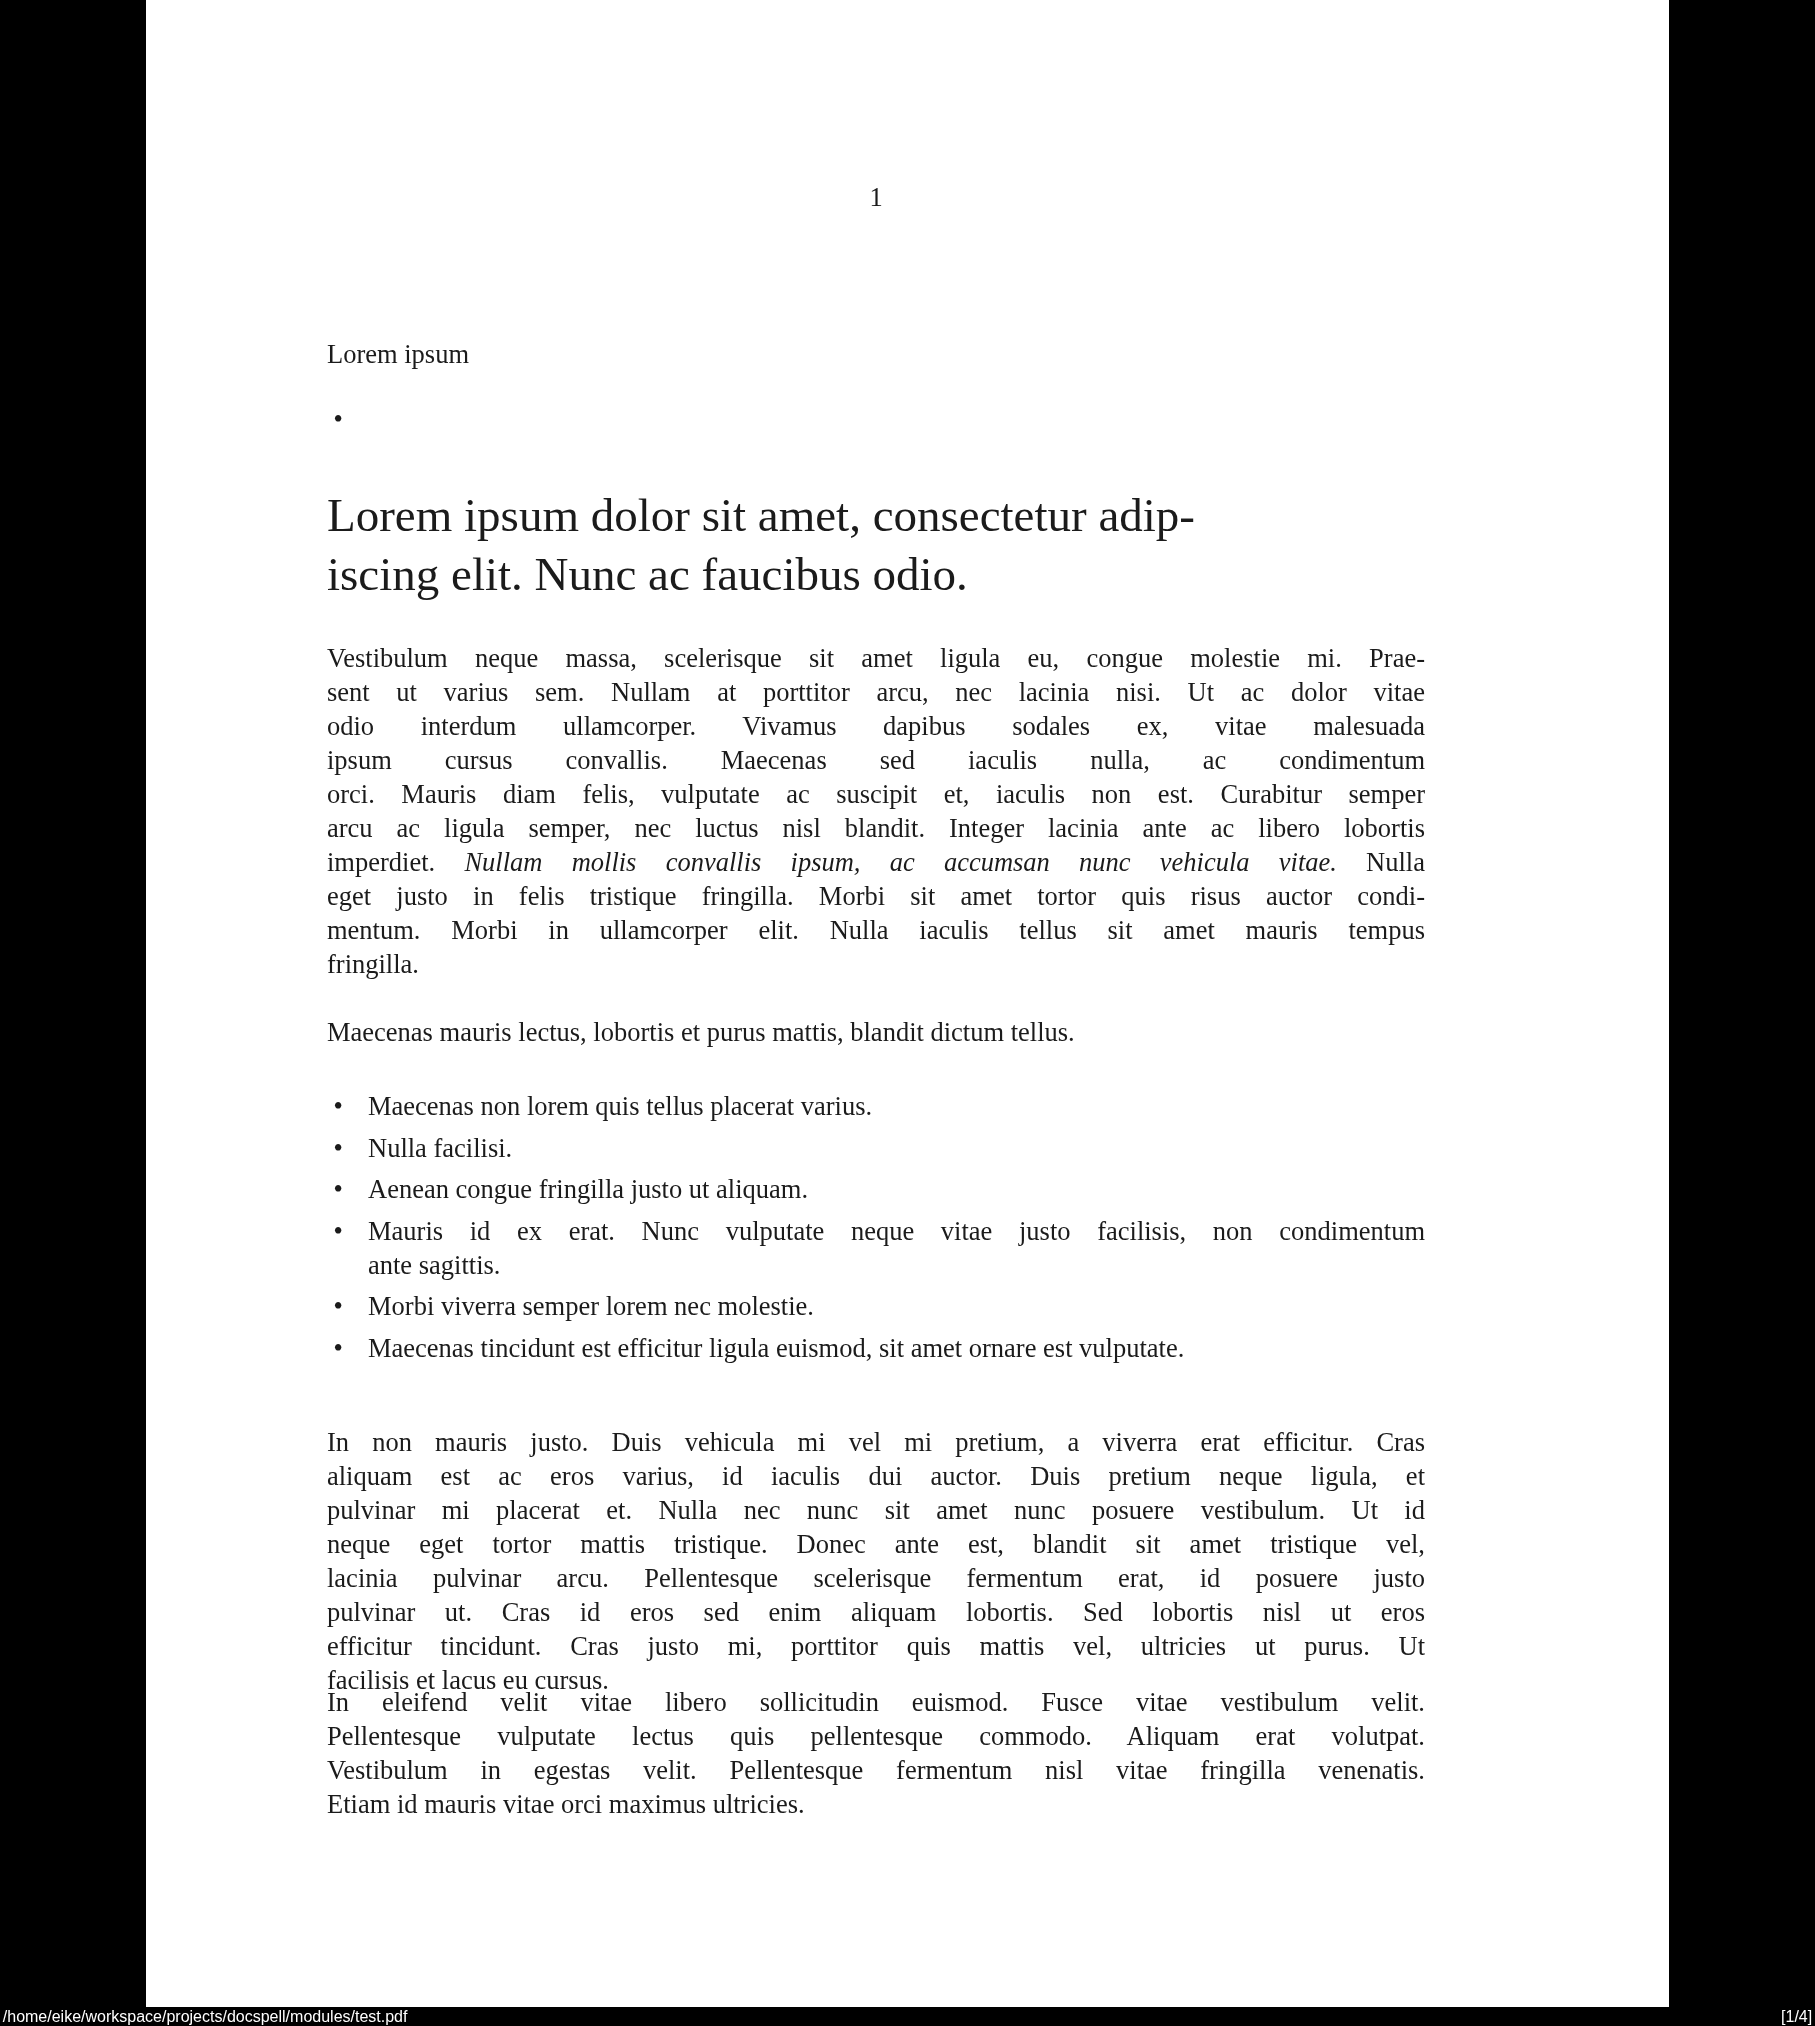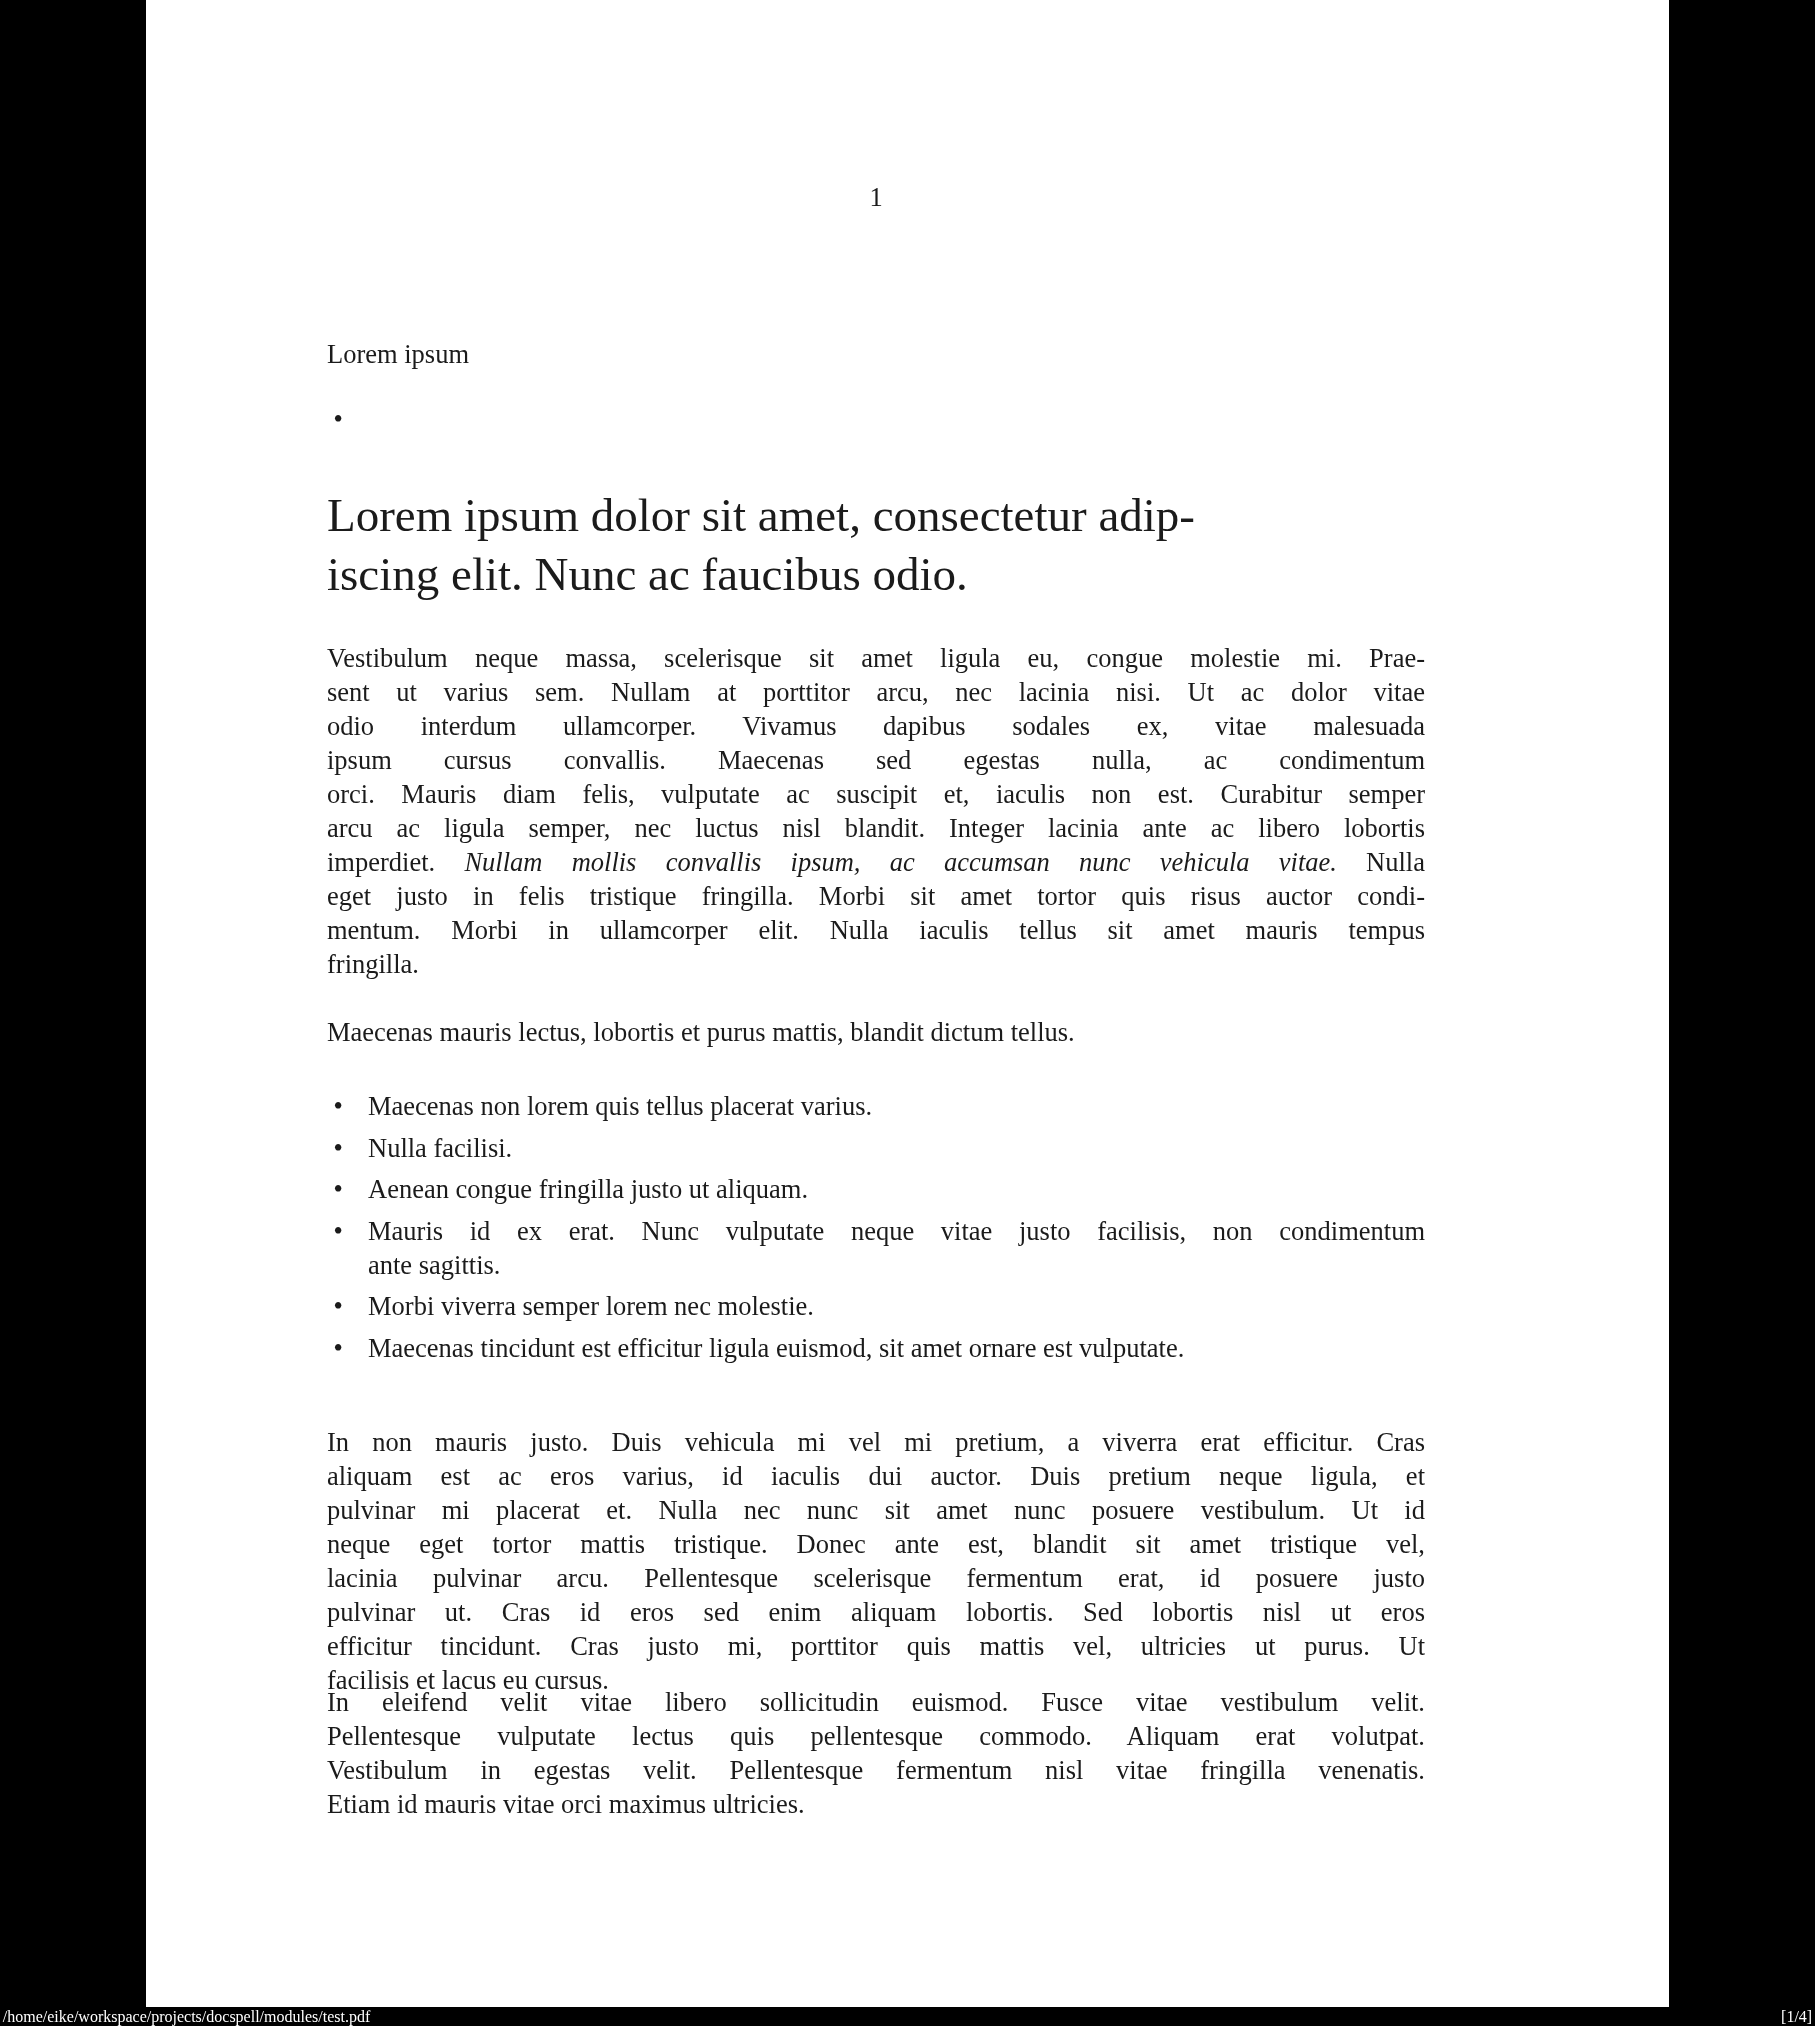--- a/index.html
+++ b/index.html
@@ -19,21 +19,21 @@
   #para3{top:1425px;}
   #para4{top:1685px;}
   .line{min-height:34px;}
   .line.j{text-align:justify;text-align-last:justify;}
   .bold{font-weight:normal;}
   .italic{font-style:italic;}
   .list-item{position:relative;margin-bottom:7.6px;}
   .list-item .bullet{position:absolute;left:6.6px;top:0;}
   .list-item .item-text{margin-left:41px;}
   .statusbar{position:absolute;left:0;bottom:0;width:100%;height:19px;background:#000;color:#ffffff;
-             font-family:Liberation Serif, serif;font-size:16px;line-height:19px;
+             font-family:Liberation Sans, sans-serif;font-size:16px;line-height:19px;
              display:flex;justify-content:space-between;padding:0 2.8px;box-sizing:border-box;}
   .statusbar span{white-space:nowrap;}
 </style>
 </head>
 <body>
 
 <div class="viewer">
   <div class="page">
     <div class="content">
 
@@ -45,21 +45,21 @@
 
       <div class="blk heading">
           <div class="line">Lorem ipsum dolor sit amet, consectetur adip-</div>
           <div class="line">iscing elit. Nunc ac faucibus odio.</div>
         </div>
 
       <div class="blk" id="para1">
           <div class="line j"><span class="">Vestibulum neque massa, scelerisque sit amet ligula eu, congue molestie mi. Prae-</span></div>
           <div class="line j"><span class="">sent ut varius sem. Nullam at porttitor arcu, nec lacinia nisi. Ut ac dolor vitae</span></div>
           <div class="line j"><span class="">odio interdum ullamcorper. </span><span class="bold">Vivamus dapibus sodales ex, vitae malesuada</span></div>
-          <div class="line j"><span class="bold">ipsum cursus convallis. Maecenas sed egestas nulla, ac condimentum</span></div>
+          <div class="line j"><span class="bold">ipsum cursus convallis. Maecenas sed iaculis nulla, ac condimentum</span></div>
           <div class="line j"><span class="bold">orci. </span><span class="">Mauris diam felis, vulputate ac suscipit et, iaculis non est. Curabitur semper</span></div>
           <div class="line j"><span class="">arcu ac ligula semper, nec luctus nisl blandit. Integer lacinia ante ac libero lobortis</span></div>
           <div class="line j"><span class="">imperdiet. </span><span class="italic">Nullam mollis convallis ipsum, ac accumsan nunc vehicula vitae.</span><span class=""> Nulla</span></div>
           <div class="line j"><span class="">eget justo in felis tristique fringilla. Morbi sit amet tortor quis risus auctor condi-</span></div>
           <div class="line j"><span class="">mentum. Morbi in ullamcorper elit. Nulla iaculis tellus sit amet mauris tempus</span></div>
           <div class="line"><span class="">fringilla.</span></div>
         </div>
 
       <div class="blk" id="para2">Maecenas mauris lectus, lobortis et purus mattis, blandit dictum tellus.</div>
 

